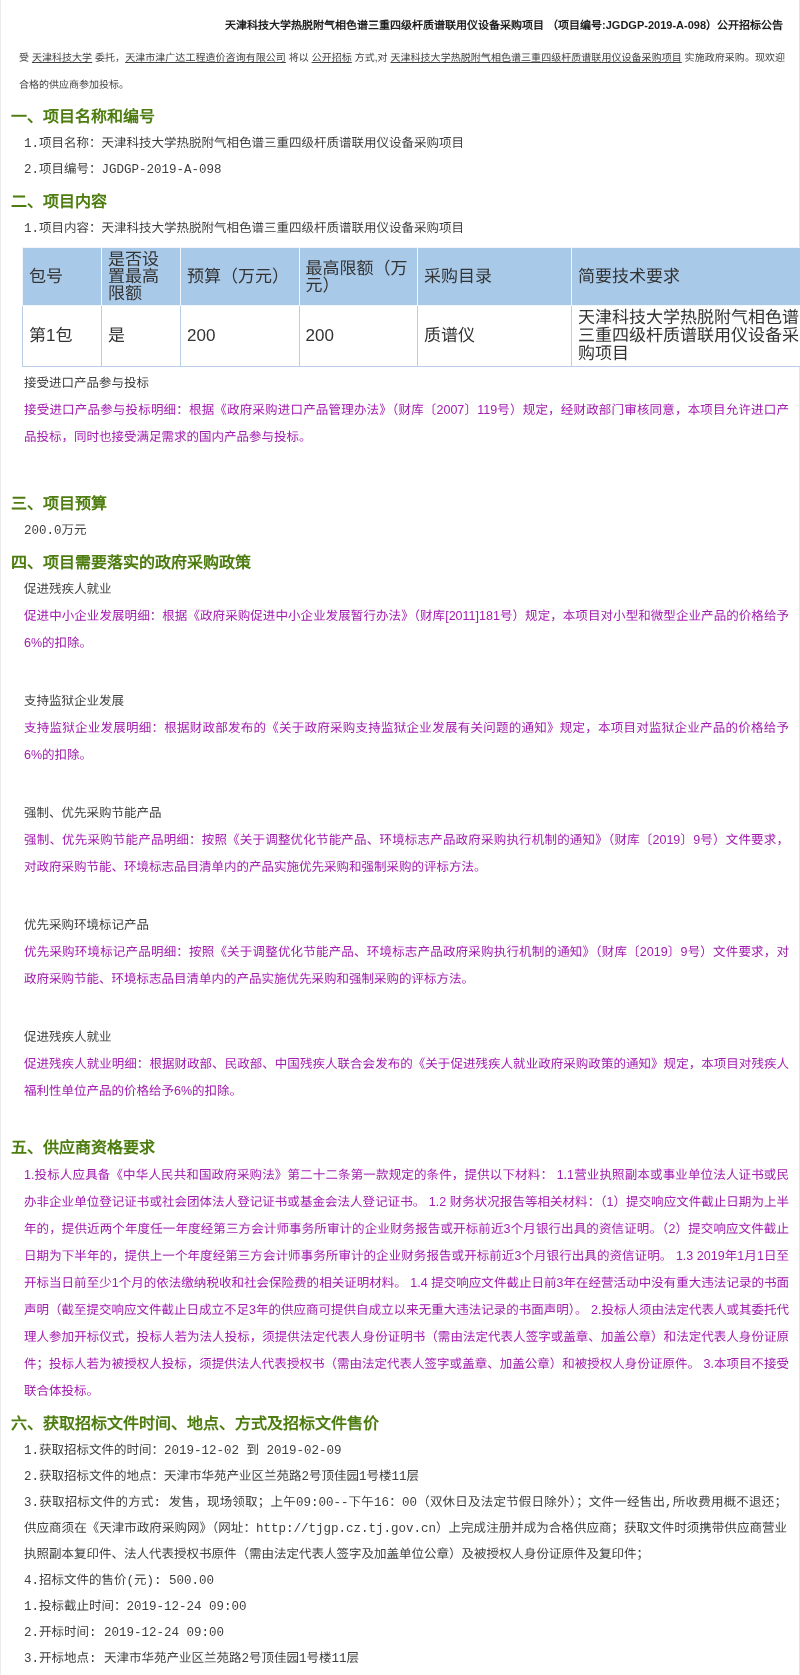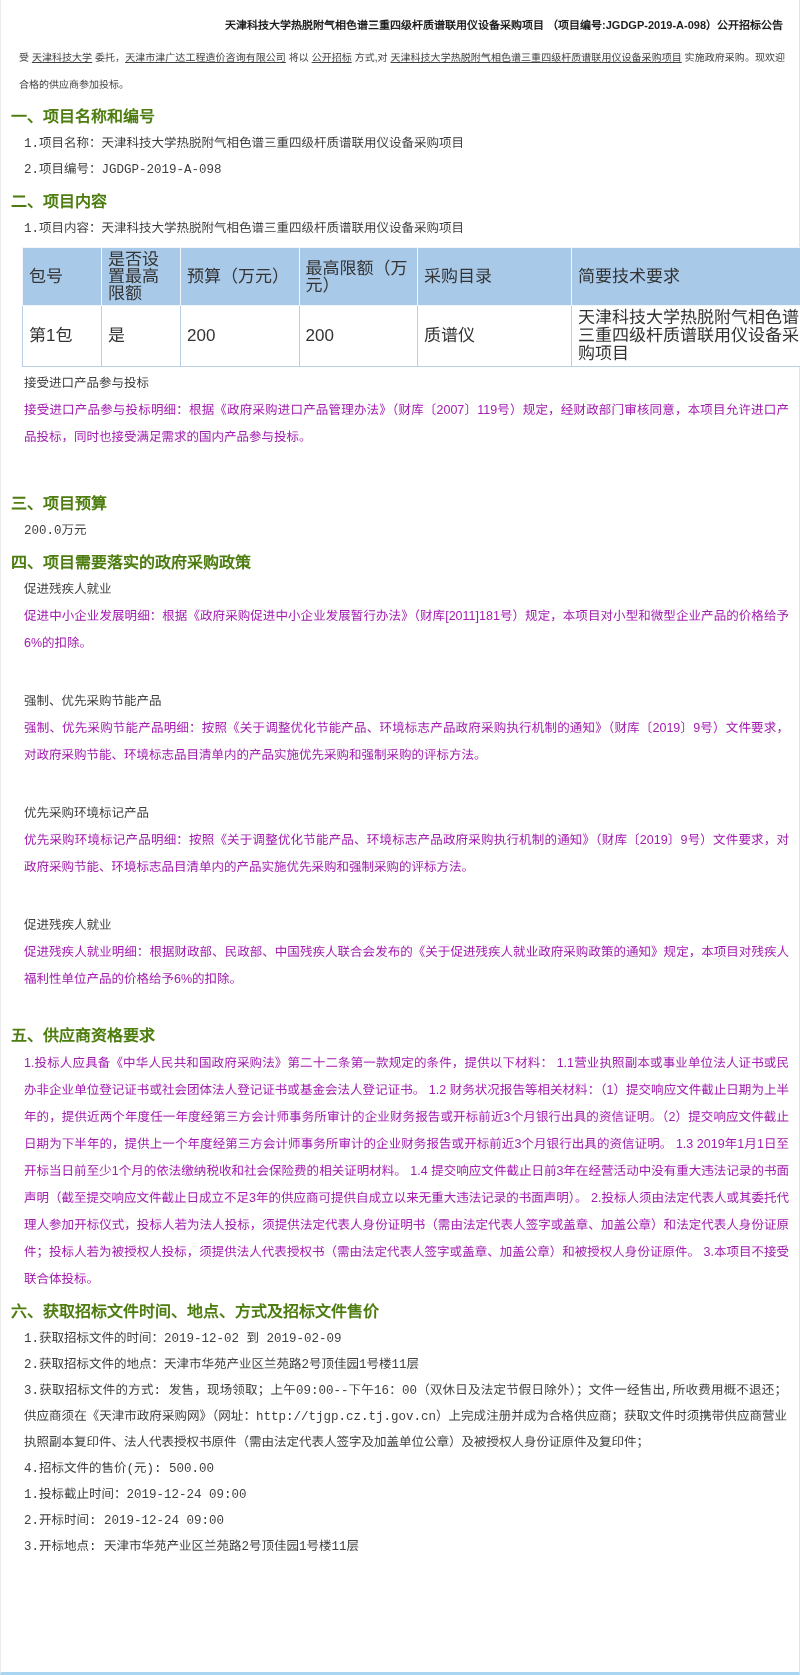--- a/index.html
+++ b/index.html
@@ -148,20 +148,24 @@
   <div class="sec-heading">三、项目预算</div>
   <div class="item">200.0万元</div>
 
   <div class="sec-heading">四、项目需要落实的政府采购政策</div>
 
   <div class="policy-block">
     <div class="item">促进残疾人就业</div>
     <div class="para">促进中小企业发展明细：根据《政府采购促进中小企业发展暂行办法》（财库[2011]181号）规定，本项目对小型和微型企业产品的价格给予6%的扣除。</div>
   </div>
 
+  <div class="policy-block">
+    <div class="item">支持监狱企业发展</div>
+    <div class="para">支持监狱企业发展明细：根据财政部发布的《关于政府采购支持监狱企业发展有关问题的通知》规定，本项目对监狱企业产品的价格给予6%的扣除。</div>
+  </div>
 
   <div class="policy-block">
     <div class="item">强制、优先采购节能产品</div>
     <div class="para">强制、优先采购节能产品明细：按照《关于调整优化节能产品、环境标志产品政府采购执行机制的通知》（财库〔2019〕9号）文件要求，对政府采购节能、环境标志品目清单内的产品实施优先采购和强制采购的评标方法。</div>
   </div>
 
   <div class="policy-block">
     <div class="item">优先采购环境标记产品</div>
     <div class="para">优先采购环境标记产品明细：按照《关于调整优化节能产品、环境标志产品政府采购执行机制的通知》（财库〔2019〕9号）文件要求，对政府采购节能、环境标志品目清单内的产品实施优先采购和强制采购的评标方法。</div>
   </div>

